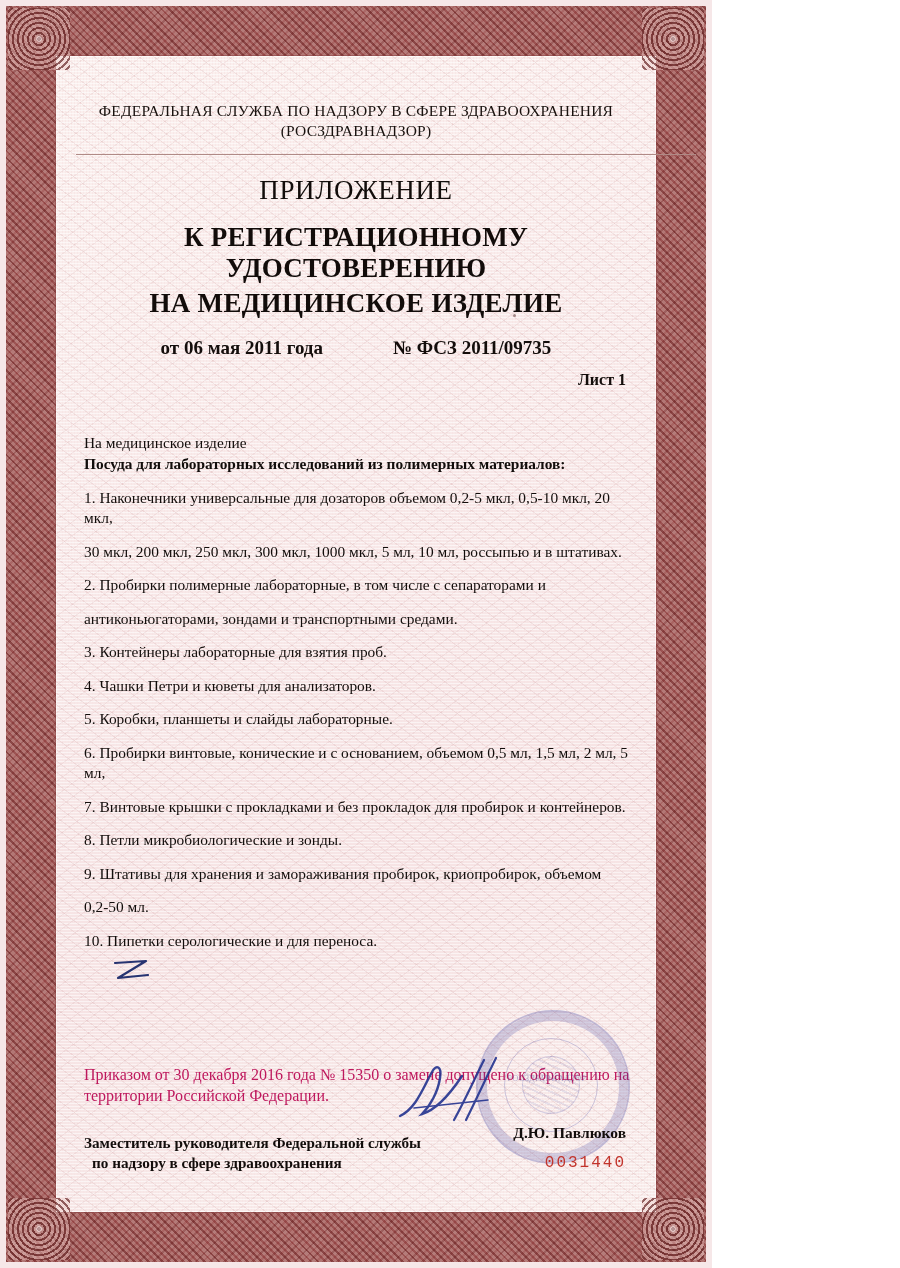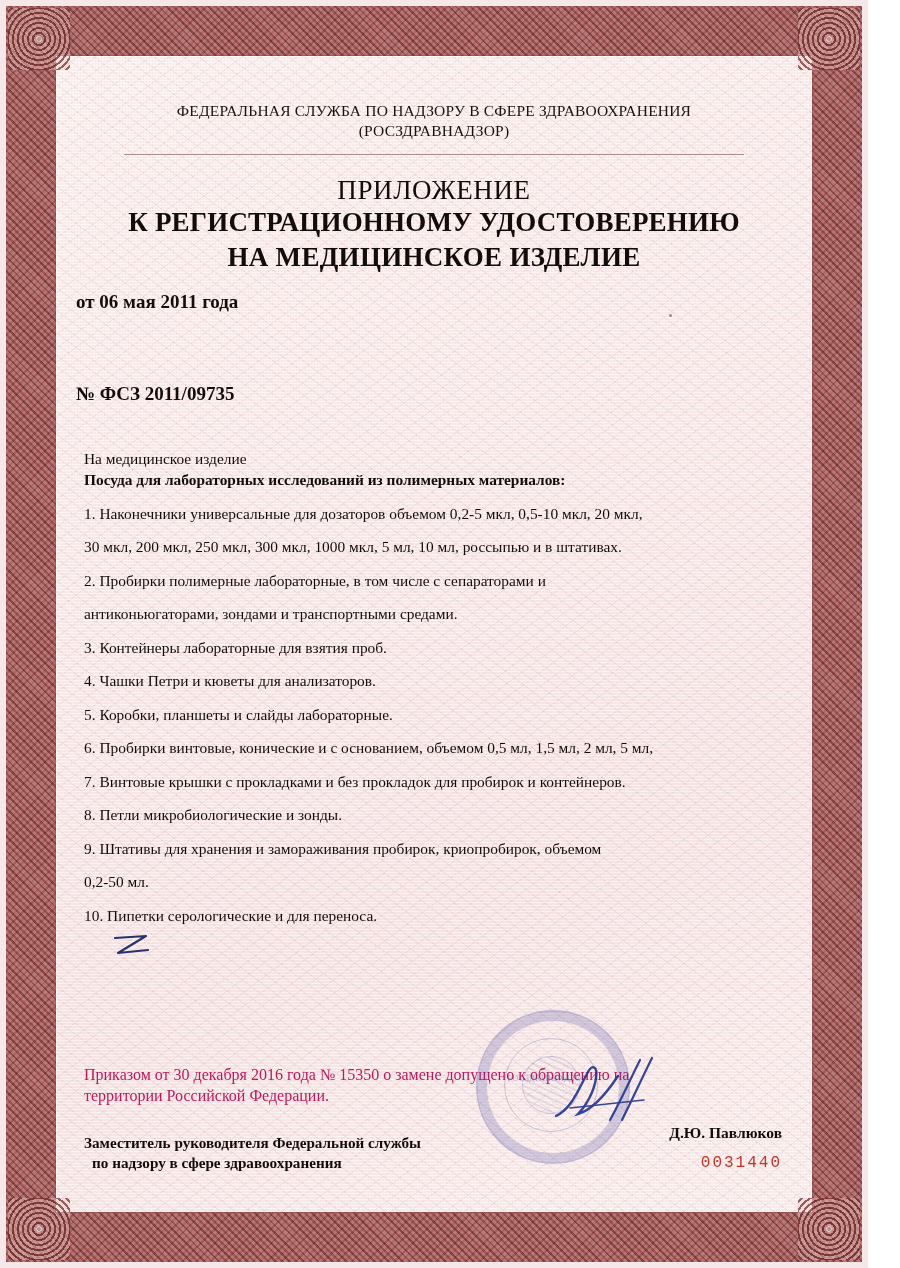--- a/index.html
+++ b/index.html
@@ -9,21 +9,21 @@
   }
   body {
     width: 900px;
     height: 1268px;
     font-family: "Liberation Serif", serif;
     overflow: hidden;
   }
 
   .page {
     position: relative;
-    width: 868px;
+    width: 712px;
     height: 1268px;
     background: #f6e7e8;
     box-sizing: border-box;
   }
 
   
   .border-outer {
     position: absolute;
     left: 6px;
     top: 6px;
@@ -116,40 +116,39 @@
     display: block;
     font-size: 27px;
     font-weight: normal;
     letter-spacing: 0.6px;
   }
   .title .t2 {
     display: block;
     font-size: 27px;
     font-weight: bold;
     letter-spacing: 0.2px;
-    margin-top: 1px;
+    margin-top: 16px;
   }
   .title .t3 {
     display: block;
     font-size: 27px;
     font-weight: bold;
     letter-spacing: 0.3px;
     margin-top: 4px;
   }
 
   .docline {
     display: flex;
     justify-content: center;
     align-items: baseline;
     gap: 70px;
     margin-top: 18px;
     font-size: 19px;
     font-weight: bold;
     color: #130d0b;
-    flex-direction: column;
   }
   .sheet {
     text-align: right;
     margin-top: 12px;
     padding-right: 10px;
     font-size: 16px;
     font-weight: bold;
     color: #130d0b;
   }
 
@@ -311,20 +310,21 @@
       <span class="t1">ПРИЛОЖЕНИЕ</span>
       <span class="t2">К РЕГИСТРАЦИОННОМУ УДОСТОВЕРЕНИЮ</span>
       <span class="t3">НА МЕДИЦИНСКОЕ ИЗДЕЛИЕ</span>
     </div>
 
     <div class="docline">
       <span>от  06 мая 2011 года</span>
       <span>№  ФСЗ 2011/09735</span>
     </div>
 
+    <div class="sheet">Лист  1</div>
 
     <div class="dot-artifact"></div>
 
     <div class="body-block">
       <span class="intro">На медицинское изделие</span>
       <span class="product">Посуда для лабораторных исследований из полимерных материалов:</span>
       <span class="item">1. Наконечники универсальные для дозаторов объемом 0,2-5 мкл, 0,5-10 мкл, 20 мкл,</span>
       <span class="item">30 мкл, 200 мкл, 250 мкл, 300 мкл, 1000 мкл, 5 мл, 10 мл, россыпью и в штативах.</span>
       <span class="item">2. Пробирки полимерные лабораторные, в том числе с сепараторами и</span>
       <span class="item">антиконьюгаторами, зондами и транспортными средами.</span>

